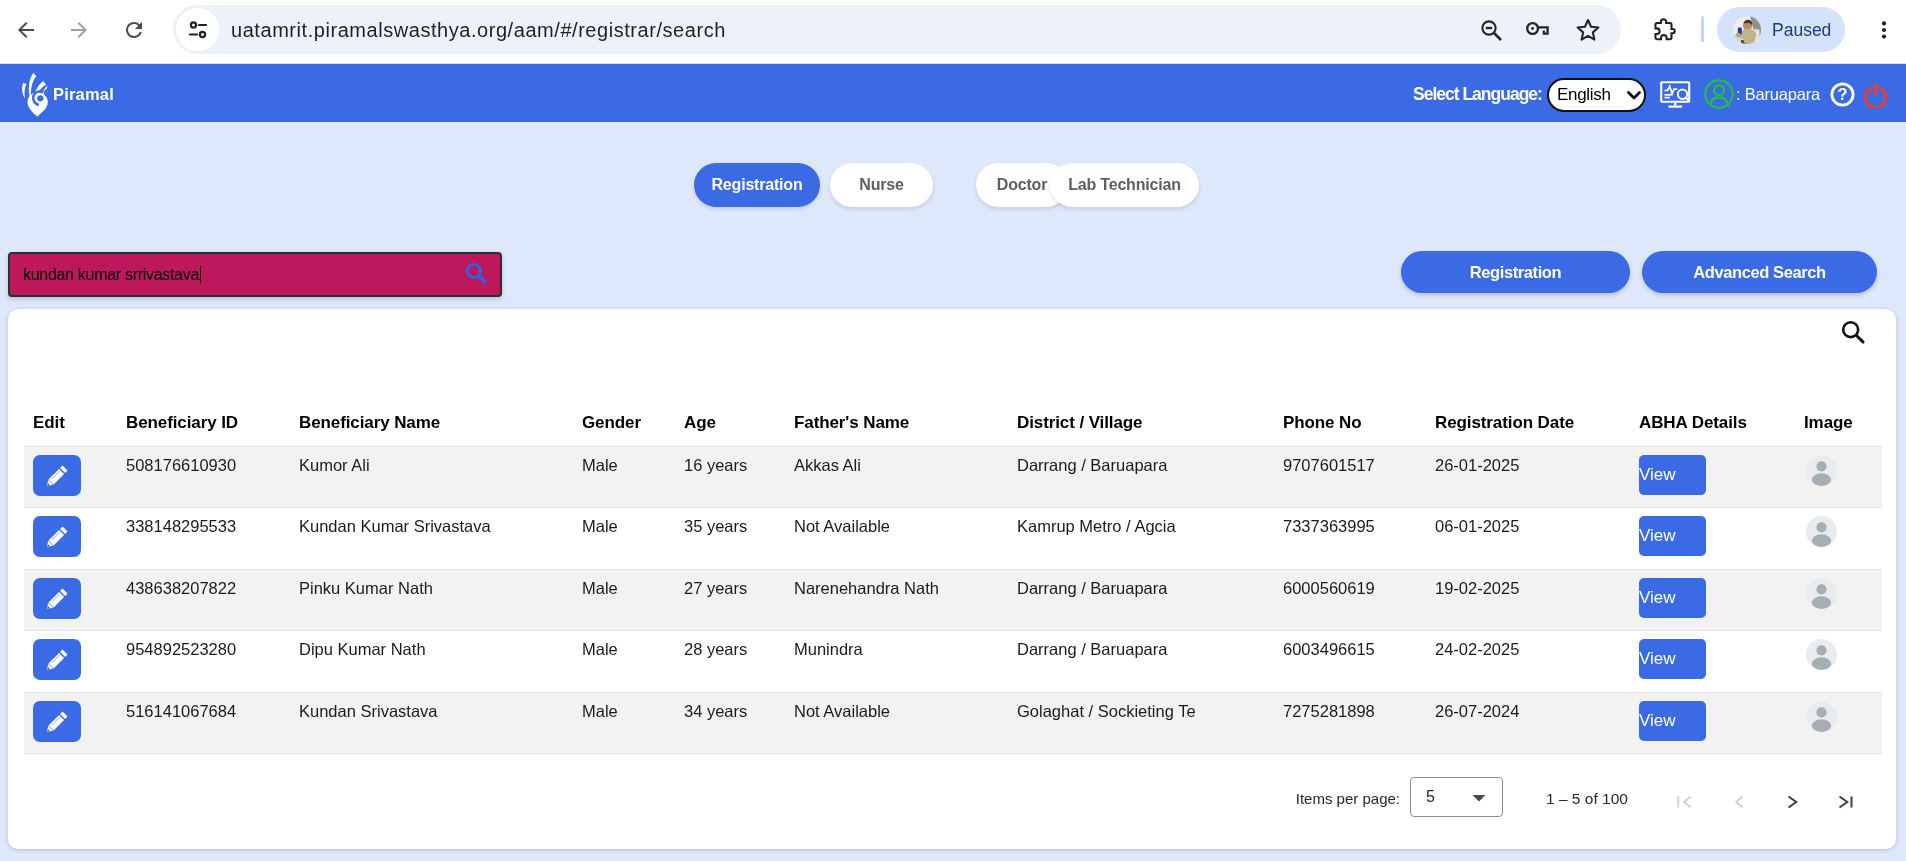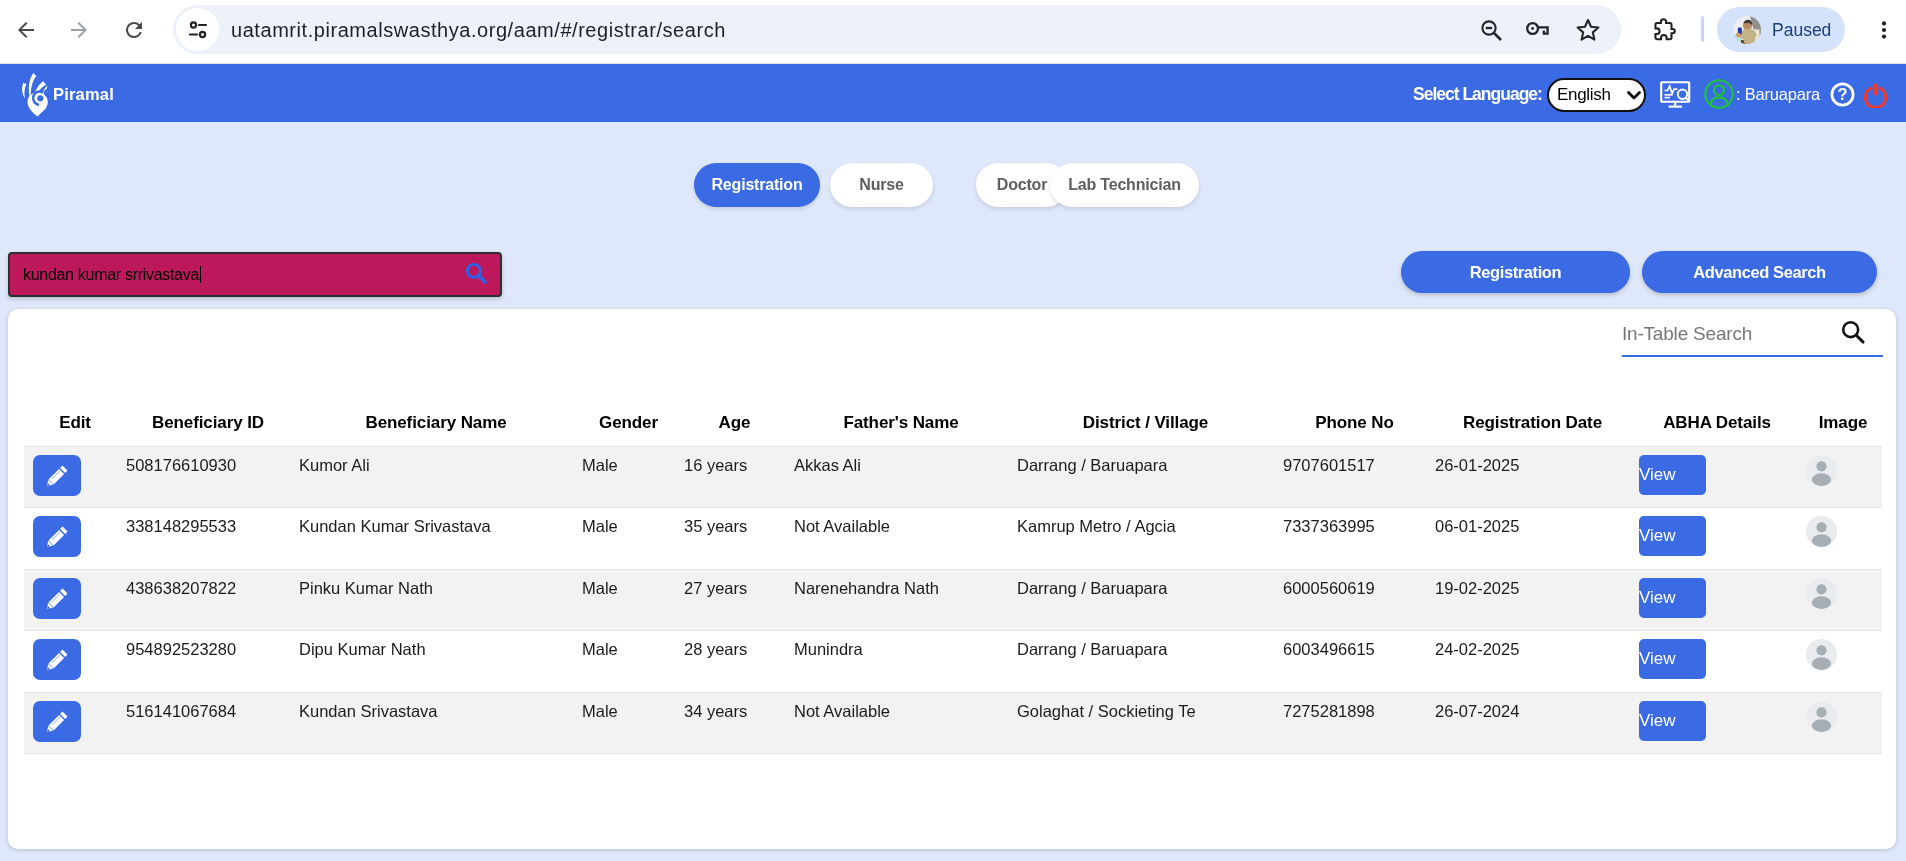--- a/index.html
+++ b/index.html
@@ -38,21 +38,21 @@
 #advbtn { left:1642px; width:235px; }
 
 
 #card { position:absolute; left:8px; top:309px; width:1888px; height:540px; background:#ffffff; border-radius:10px; box-shadow:0 1px 4px rgba(0,0,0,.18); }
 #intable { position:absolute; left:1614px; top:3px; width:261px; height:45px; border-bottom:2px solid #3b6be4; }
 #intabletxt { position:absolute; left:0px; top:0px; height:44px; line-height:44px; font-size:19px; letter-spacing:-0.2px; color:#75787b; }
 
 
 #tbl { position:absolute; left:16px; top:91.5px; width:1858px; }
 table { border-collapse:collapse; table-layout:fixed; width:1858px; }
-th { text-align:center; font-size:17px; font-weight:bold; color:#000; height:45px; padding:0 0 0 9px; vertical-align:middle; letter-spacing:-0.1px; }
+th { text-align:left; font-size:17px; font-weight:bold; color:#000; height:45px; padding:0 0 0 9px; vertical-align:middle; letter-spacing:-0.1px; }
 td { font-size:16.5px; color:#1b1b1b; height:61.6px; padding:9px 0 0 9px; vertical-align:top; line-height:20px; }
 tr.g { background:#f2f2f2;margin-top:24px; }
 .rline { position:absolute; left:16px; width:1858px; height:1px; background:#e3e3e3; }
 .editbtn { width:48px; height:41px; border-radius:7px; background:#3b6be4; display:flex; align-items:center; justify-content:center; }
 .viewbtn { width:67px; height:40px; border-radius:5px; background:#3b6be4; color:#fff; font-size:17px; text-align:left; line-height:40px; }
 .avatar { width:31px; height:31px; border-radius:50%; background:#e9ebee; position:relative; overflow:hidden; margin-left:2px; }
 
 
 #paginator { position:absolute; left:0; top:468px; width:1888px; height:60px; font-size:15px; color:#26282a; }
 #ipp { position:absolute; left:1262px; top:6px; width:130px; text-align:right; line-height:32px; white-space:nowrap; }
@@ -194,23 +194,20 @@
       <g fill="none" stroke="#2a62e9">
         <circle cx="10" cy="10" r="6" stroke-width="2.6"></circle>
         <line x1="14.6" y1="14.6" x2="20.3" y2="20.3" stroke-width="3.4" stroke-linecap="round"></line>
       </g>
     </svg>
 </div>
 <div class="bluebtn" id="regbtn">Registration</div>
 <div class="bluebtn" id="advbtn">Advanced Search</div>
 
 <div id="card">
-  <div id="intable">
-      <div id="intabletxt">In-Table Search</div>
-    </div>
   <svg class="abs" style="left:1831px;top:9px" width="28" height="28" viewBox="0 0 24 24">
       <g fill="none" stroke="#111111">
         <circle cx="10" cy="10" r="6.4" stroke-width="2.2"></circle>
         <line x1="15" y1="15" x2="20.6" y2="20.6" stroke-width="2.6" stroke-linecap="round"></line>
       </g>
     </svg>
 
   <div id="tbl">
     <table>
       <colgroup>
@@ -393,13 +390,40 @@
     </tbody>
       </table>
   </div>
 
   <div class="rline" style="top:136.5px"></div>
   <div class="rline" style="top:198px"></div>
   <div class="rline" style="top:259.5px"></div>
   <div class="rline" style="top:321px"></div>
   <div class="rline" style="top:382.5px"></div>
   <div class="rline" style="top:444px"></div>
+  <div id="paginator">
+    <div id="ipp">Items per page:</div>
+    <div id="ippsel">5
+      <svg class="abs" style="left:60px;top:16px" width="16" height="9" viewBox="0 0 16 9">
+          <path d="M1.5 1l6.5 6.5L14.5 1z" fill="#4a4a4a"></path>
+        </svg>
+    </div>
+    <div id="range">1 – 5 of 100</div>
+    <svg class="abs" style="left:1668px;top:16.5px" width="16" height="16" viewBox="0 0 16 16">
+        <g stroke="#cfd0d2" stroke-width="2" fill="none">
+          <path d="M14.5 2.5 L8.2 8 L14.5 13.5"></path>
+          <line x1="2.2" y1="2.5" x2="2.2" y2="13.5"></line>
+        </g>
+      </svg>
+    <svg class="abs" style="left:1720.4px;top:16.5px" width="16" height="16" viewBox="0 0 16 16">
+        <path d="M14.5 2.5 L8.2 8 L14.5 13.5" stroke="#cfd0d2" stroke-width="2" fill="none"></path>
+      </svg>
+    <svg class="abs" style="left:1779.1px;top:16.5px" width="16" height="16" viewBox="0 0 16 16">
+        <path d="M1.5 2.5 L9.3 8 L1.5 13.5" stroke="#3e4043" stroke-width="2" fill="none"></path>
+      </svg>
+    <svg class="abs" style="left:1830px;top:16.5px" width="16" height="16" viewBox="0 0 16 16">
+        <g stroke="#3e4043" stroke-width="2" fill="none">
+          <path d="M1.5 2.5 L9.3 8 L1.5 13.5"></path>
+          <line x1="13.5" y1="2.5" x2="13.5" y2="13.5"></line>
+        </g>
+      </svg>
+  </div>
 </div>
 
 </body></html>

